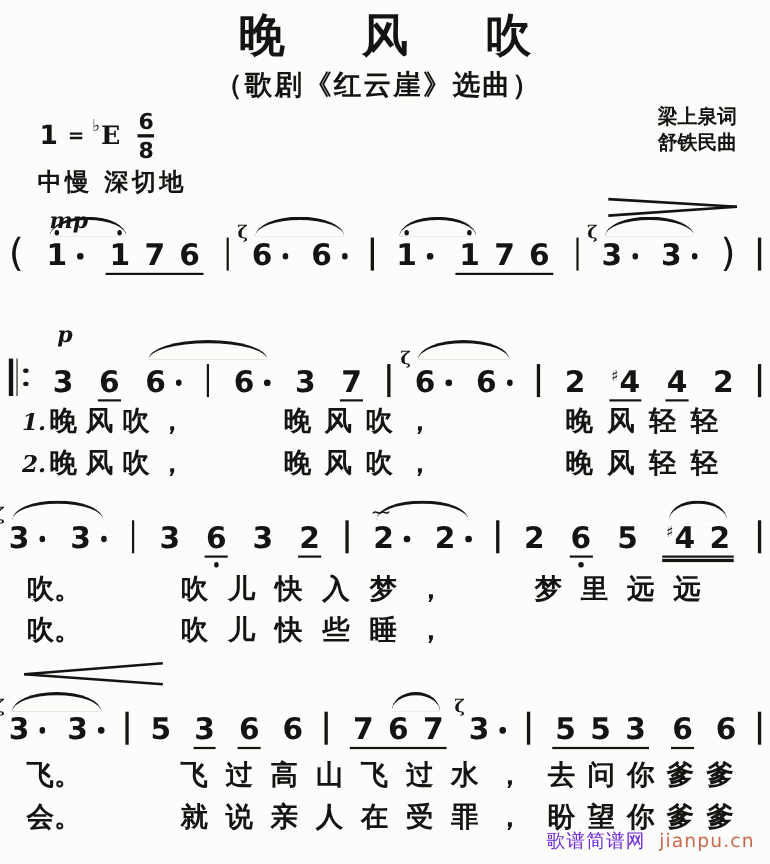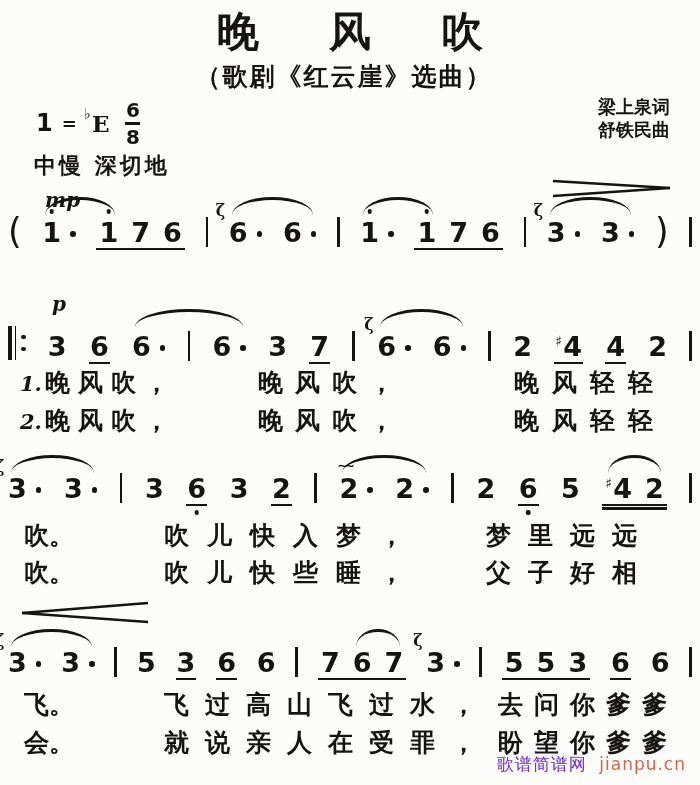--- a/index.html
+++ b/index.html
@@ -465,21 +465,20 @@
   <span class="seg sp13" style="left:514px">晚风轻轻</span>
 </div>
 <div class="lyr" id="lyr2">
   <span class="seg" style="left:24px">吹。</span>
   <span class="seg sp18" style="left:164px">吹儿快入梦，</span>
   <span class="seg sp17" style="left:486px">梦里远远</span>
 </div>
 <div class="lyr" id="lyr3">
   <span class="seg" style="left:24px">吹。</span>
   <span class="seg sp18" style="left:164px">吹儿快些睡，</span>
-  <span class="seg sp17" style="left:486px">父子好相</span>
 </div>
 <div class="lyr" id="lyr4">
   <span class="seg" style="left:24px">飞。</span>
   <span class="seg sp11" style="left:498px">去问你爹爹</span>
   <span class="seg sp16" style="left:164px">飞过高山飞过水，</span>
 </div>
 <div class="lyr" id="lyr5">
   <span class="seg" style="left:24px">会。</span>
   <span class="seg sp11" style="left:498px">盼望你爹爹</span>
   <span class="seg sp16" style="left:164px">就说亲人在受罪，</span>

